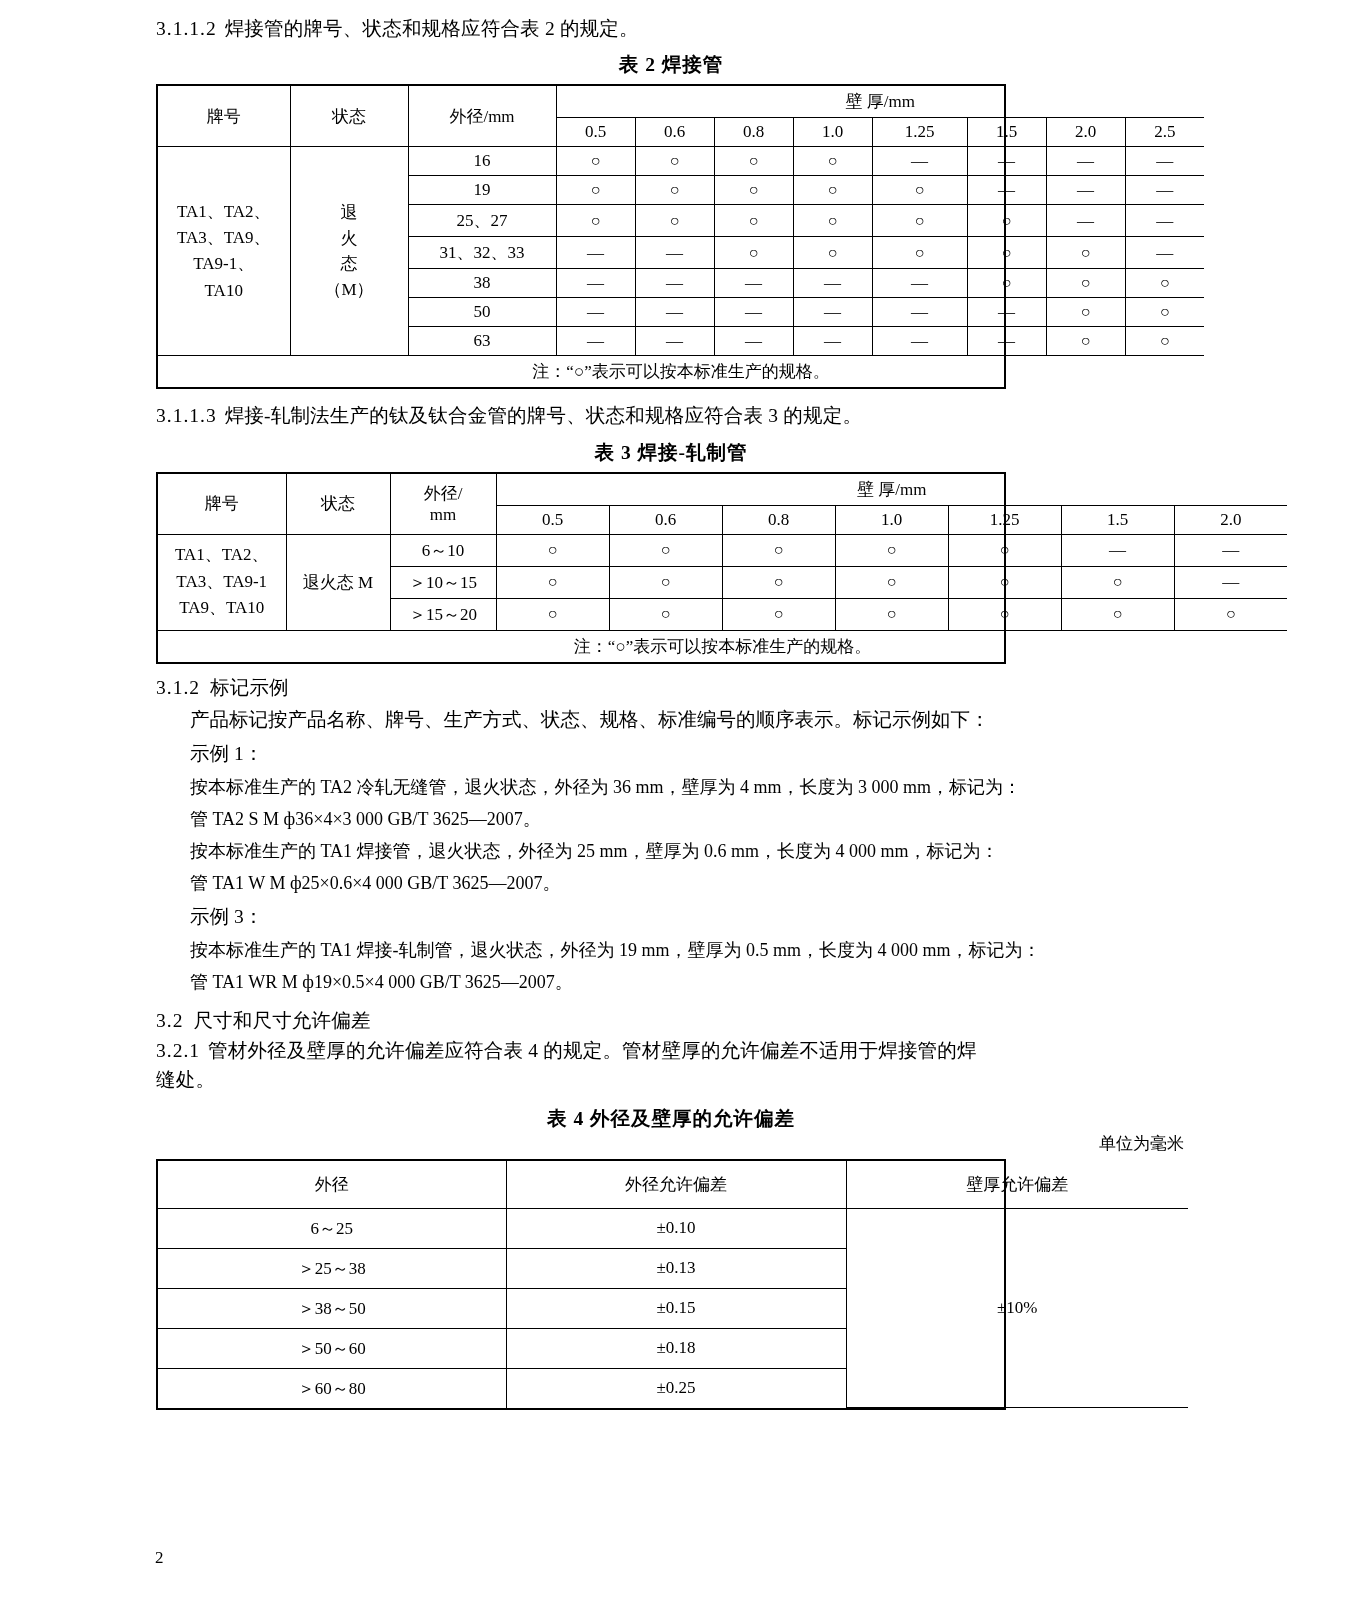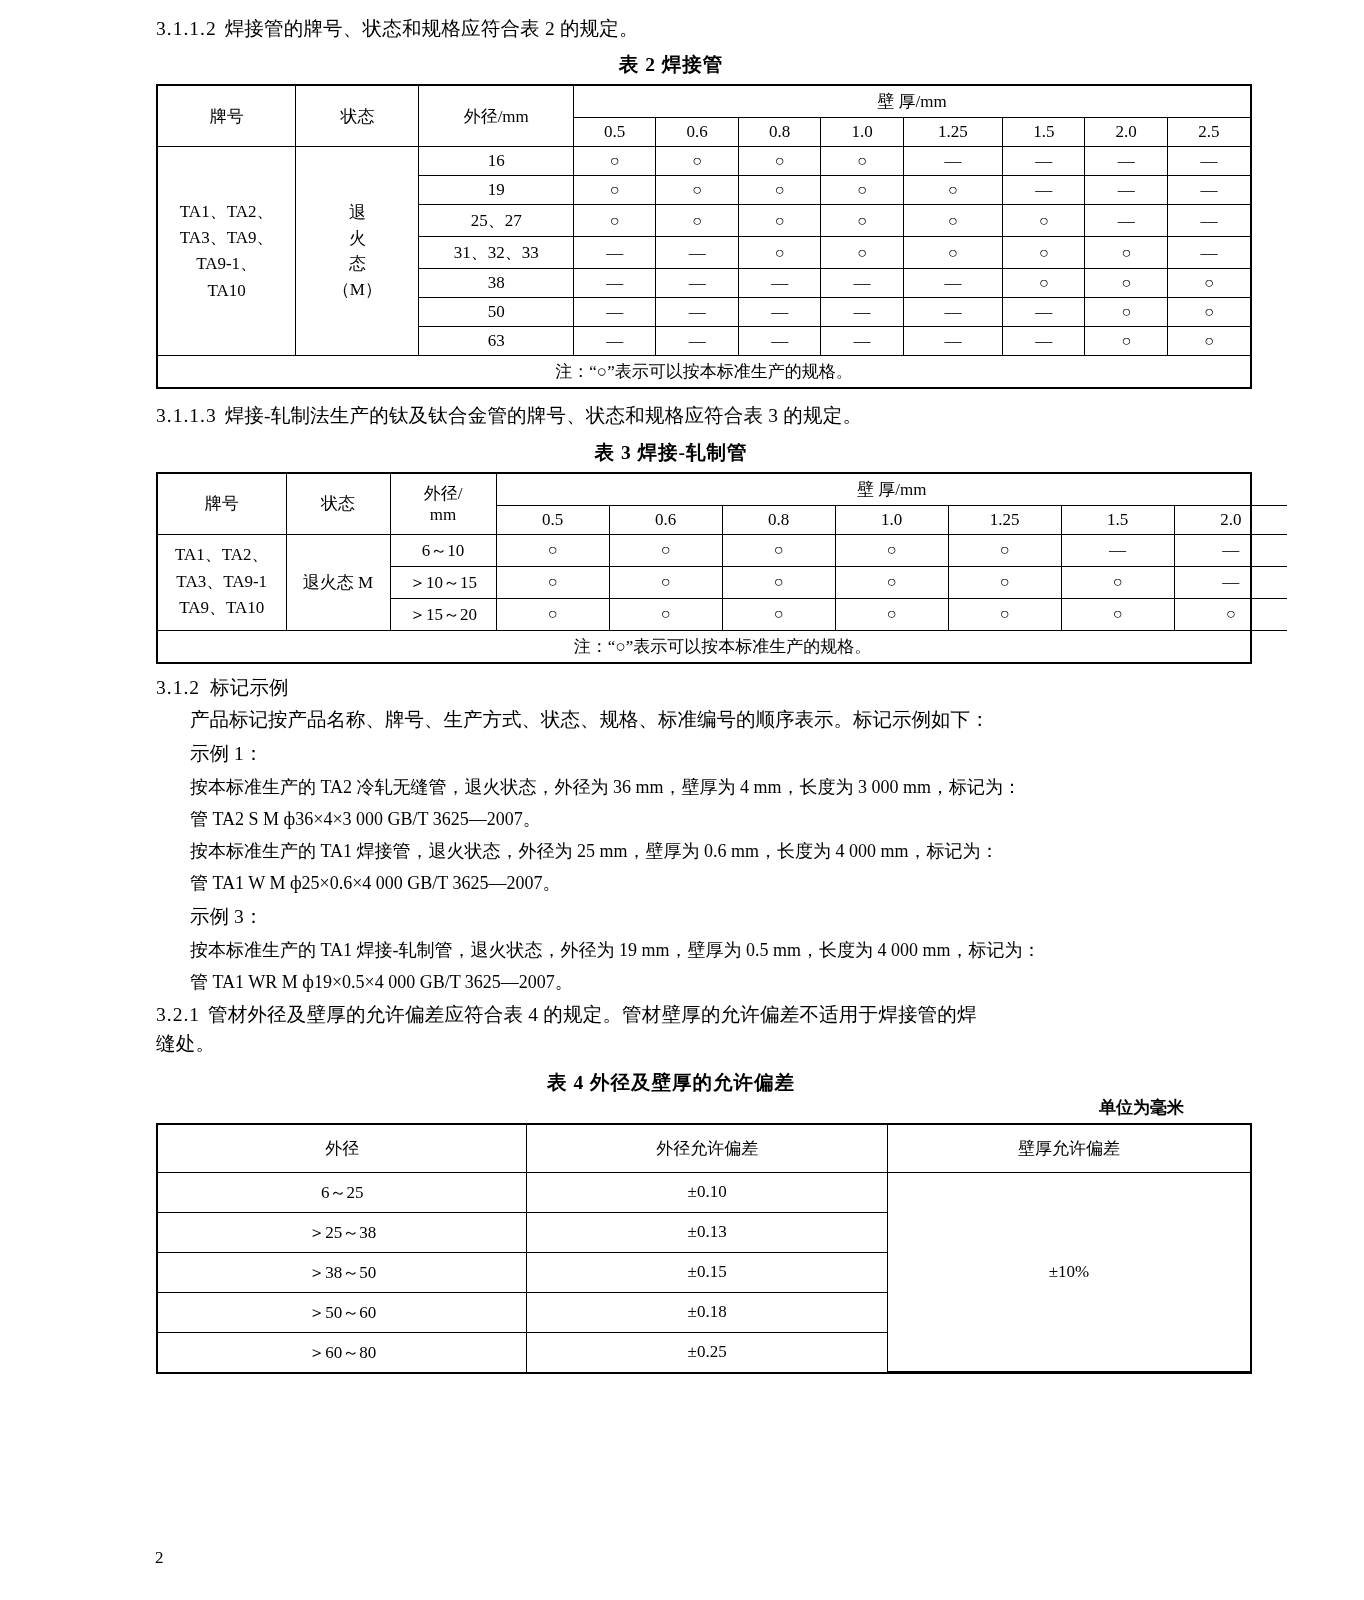--- a/index.html
+++ b/index.html
@@ -54,21 +54,21 @@
   table.doc td, table.doc th {
     border: 1px solid #000;
     text-align: center;
     vertical-align: middle;
     padding: 4px 2px;
     font-weight: normal;
     font-family: "Liberation Serif", "DejaVu Serif", serif;
   }
   .tbl-wrap {
     border: 2px solid #000;
-    width: 1096px;
+    width: 850px;
     box-sizing: border-box;
   }
   .tbl-wrap table.doc {
     width: 100%;
     border-collapse: collapse;
   }
   .tbl-wrap table.doc td:first-child { border-left: none; }
   .tbl-wrap table.doc td:last-child { border-right: none; }
   .tbl-wrap table.doc tr:first-child td { border-top: none; }
   .tbl-wrap table.doc tr:last-child td { border-bottom: none; }
@@ -92,21 +92,20 @@
     line-height: 1.62;
     margin: 3px 0;
   }
   .indent1 { text-indent: 34px; }
   .indent-blk { padding-left: 34px; }
   .unit-note {
     text-align: right;
     font-size: 17px;
     margin: 0 0 4px 0;
     padding-right: 2px;
-    font-weight: bold;
   }
   .title-row {
     position: relative;
     margin: 10px 0 2px 0;
   }
   .title-row .tbl-title { margin: 0; }
   .pageno {
     position: absolute;
     left: 155px;
     top: 1548px;
@@ -355,20 +354,23 @@
       <div class="para">示例 1：</div>
       <div class="para mark" style="font-size:18px">按本标准生产的 TA2 冷轧无缝管，退火状态，外径为 36 mm，壁厚为 4 mm，长度为 3 000 mm，标记为：</div>
       <div class="para mark" style="font-size:18px">管 TA2 S M ф36×4×3 000 GB/T 3625—2007。</div>
       <div class="para mark" style="font-size:18px">按本标准生产的 TA1 焊接管，退火状态，外径为 25 mm，壁厚为 0.6 mm，长度为 4 000 mm，标记为：</div>
       <div class="para mark" style="font-size:18px">管 TA1 W M ф25×0.6×4 000 GB/T 3625—2007。</div>
       <div class="para">示例 3：</div>
       <div class="para mark" style="font-size:18px">按本标准生产的 TA1 焊接-轧制管，退火状态，外径为 19 mm，壁厚为 0.5 mm，长度为 4 000 mm，标记为：</div>
       <div class="para mark" style="font-size:18px">管 TA1 WR M ф19×0.5×4 000 GB/T 3625—2007。</div>
     </div>
 
+    <div class="sec-head">
+      <span class="num">3.2</span><span>尺寸和尺寸允许偏差</span>
+    </div>
 
     <div class="clause" style="margin-bottom:0">
       <span class="num">3.2.1</span><span>管材外径及壁厚的允许偏差应符合表 4 的规定。管材壁厚的允许偏差不适用于焊接管的焊</span>
     </div>
     <div class="clause">缝处。</div>
 
     <div class="title-row">
       <div class="tbl-title">表 4   外径及壁厚的允许偏差</div>
       <div class="unit-note">单位为毫米</div>
     </div>

